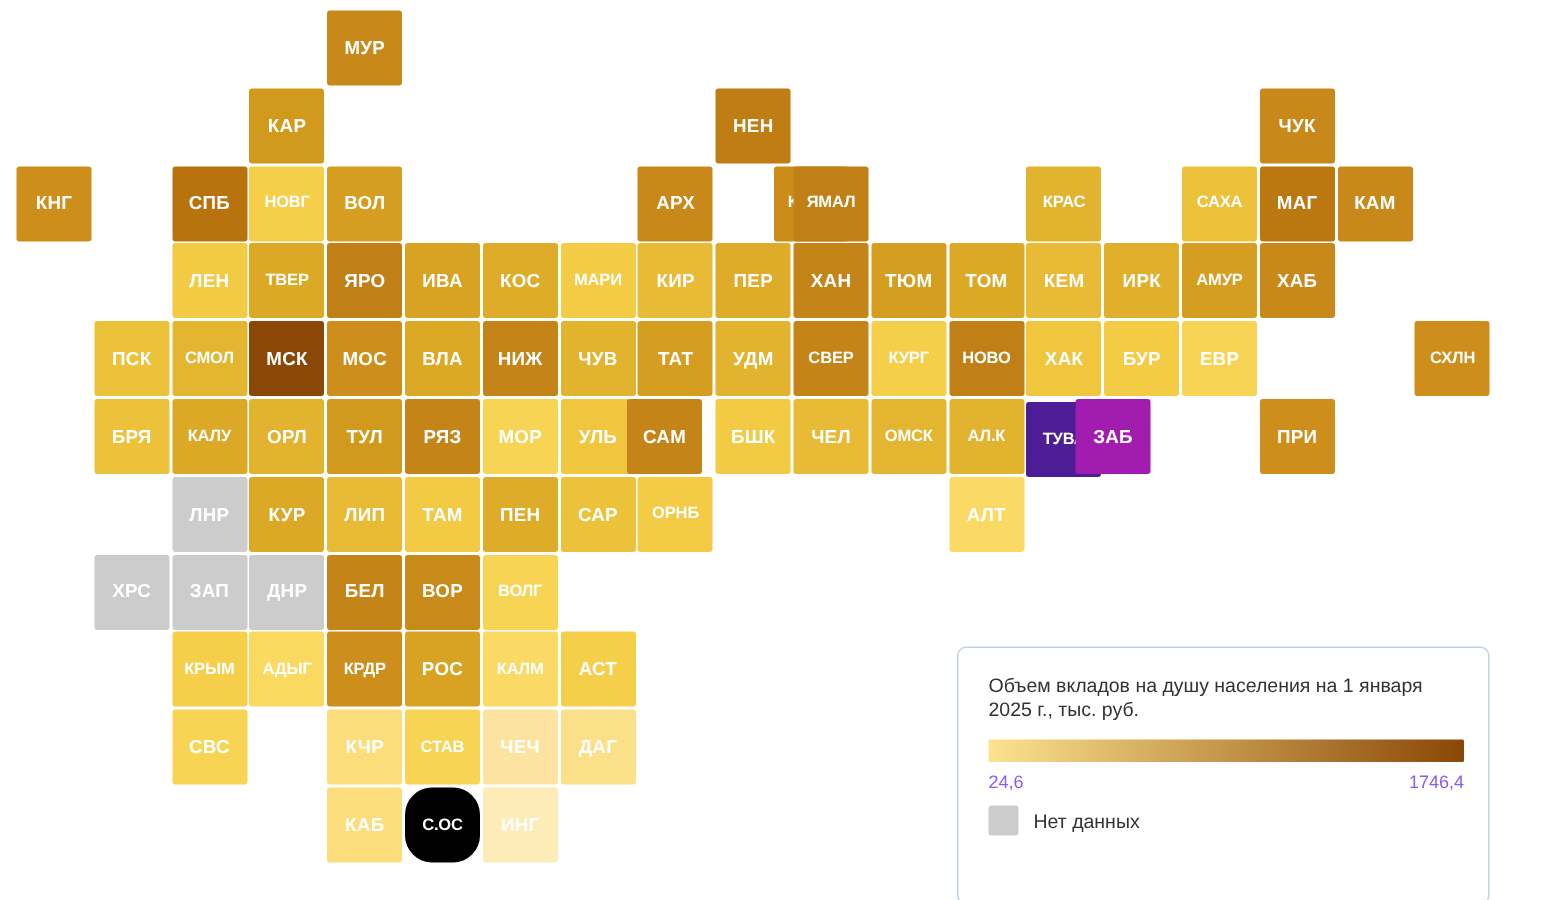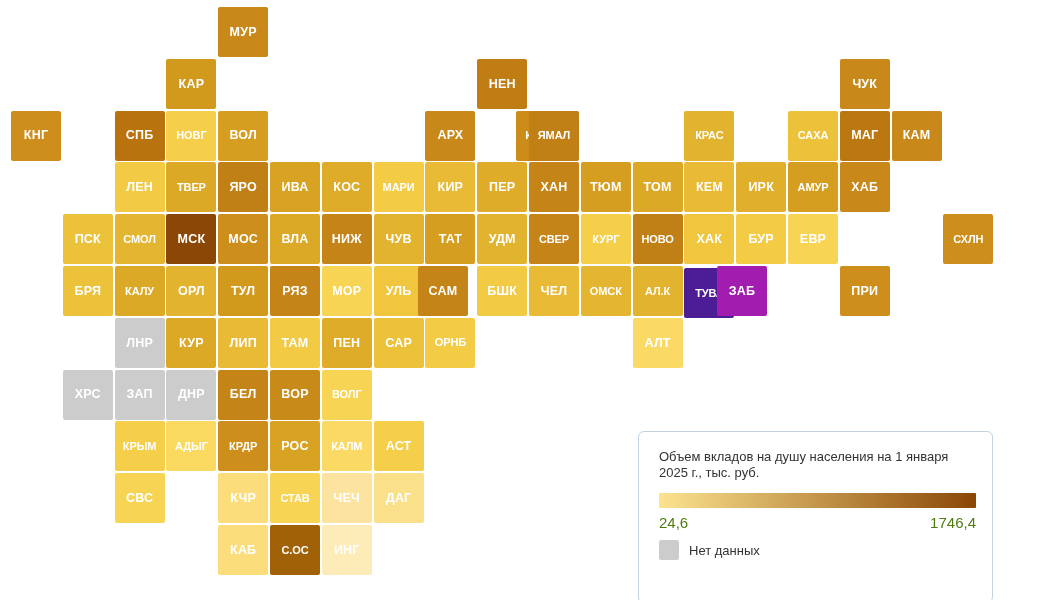--- a/index.html
+++ b/index.html
@@ -74,22 +74,22 @@
     width: 317px;
     border-radius: 1px;
   }
   #legend-scale {
     display: flex;
     justify-content: space-between;
     width: 317px;
     margin-top: 6px;
   }
   .legend-scale-value {
-    color: #4d7c0f;
-    font-size: 15px;
+    color: #8b5cf6;
+    font-size: 12px;
   }
   #legend-nodata-row {
     display: flex;
     align-items: center;
     margin-top: 9px;
   }
   #legend-nodata-swatch {
     width: 20px;
     height: 20px;
     border-radius: 2px;
@@ -358,21 +358,21 @@
     </div>
     <div class="tile" style="left: 321.8px; top: 473.2px; background: rgb(252, 228, 160);">
       <span class="tile-label">ЧЕЧ</span>
     </div>
     <div class="tile" style="left: 373.6px; top: 473.2px; background: rgb(251, 224, 138);">
       <span class="tile-label">ДАГ</span>
     </div>
     <div class="tile" style="left: 218.2px; top: 525px; background: rgb(251, 222, 123);">
       <span class="tile-label">КАБ</span>
     </div>
-    <div class="tile" style="left: 270px; top: 525px; background: #a16207;">
+    <div class="tile" style="left: 270px; top: 525px; background: #000000; border-radius: 18px;">
       <span class="tile-label tight">С.ОС</span>
     </div>
     <div class="tile" style="left: 321.8px; top: 525px; background: rgb(253, 235, 184);">
       <span class="tile-label">ИНГ</span>
     </div>
   </div>
 
 <div id="legend-box" style="border-color: rgb(195, 210, 227);">
   <div id="legend-title">Объем вкладов на душу населения на 1 января 2025 г., тыс. руб.</div>
   <div id="legend-gradient" style="background: linear-gradient(to right, rgb(252, 227, 143) 0%, rgb(138, 71, 6) 100%);"></div>

